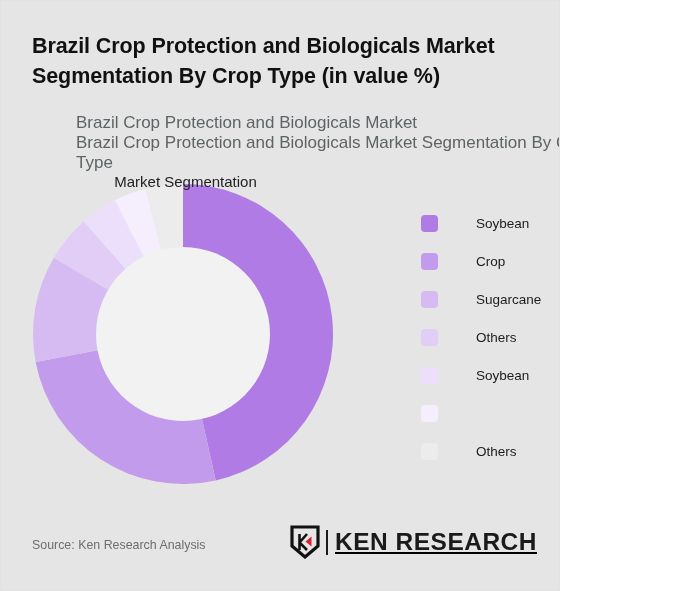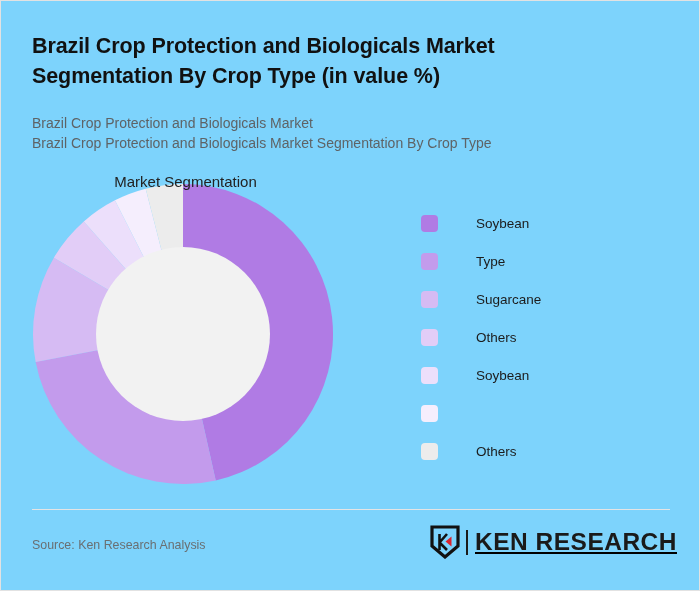--- a/index.html
+++ b/index.html
@@ -6,23 +6,23 @@
     margin: 0;
     padding: 0;
     background: #ffffff;
   }
   body {
     font-family: "Liberation Sans", sans-serif;
     -webkit-font-smoothing: antialiased;
   }
   #card {
     position: relative;
-    width: 700px;
+    width: 560px;
     height: 591px;
-    background: #7dd3fc;
+    background: #e5e5e5;
     box-sizing: border-box;
     overflow: hidden;
     border: 1px solid #e2e2e2;
   }
   #chart-title {
     position: absolute;
     left: 31px;
     top: 30px;
     width: 600px;
     font-size: 21.5px;
@@ -31,23 +31,24 @@
     color: #111111;
     letter-spacing: -0.1px;
   }
   #subtitle-block {
     position: absolute;
     left: 31px;
     top: 112px;
     width: 600px;
   }
   .subtitle-line {
-    font-size: 14px;
+    font-size: 17px;
     line-height: 20px;
     color: #5e6366;
+    margin-left: 44px;
   }
   #donut-wrap {
     position: absolute;
     left: 24px;
     top: 172px;
     width: 320px;
     height: 322px;
   }
   #donut-svg {
     display: block;
@@ -173,21 +174,21 @@
     </div>
   </div>
 
   <div id="legend">
       <div class="legend-row">
         <span class="legend-swatch" style="background: rgb(176, 123, 228);"></span>
         <span class="legend-text">Soybean</span>
       </div>
       <div class="legend-row">
         <span class="legend-swatch" style="background: rgb(195, 155, 236);"></span>
-        <span class="legend-text">Type</span>
+        <span class="legend-text">Crop</span>
       </div>
       <div class="legend-row">
         <span class="legend-swatch" style="background: rgb(214, 187, 243);"></span>
         <span class="legend-text">Sugarcane</span>
       </div>
       <div class="legend-row">
         <span class="legend-swatch" style="background: rgb(226, 205, 247);"></span>
         <span class="legend-text">Others</span>
       </div>
       <div class="legend-row">

